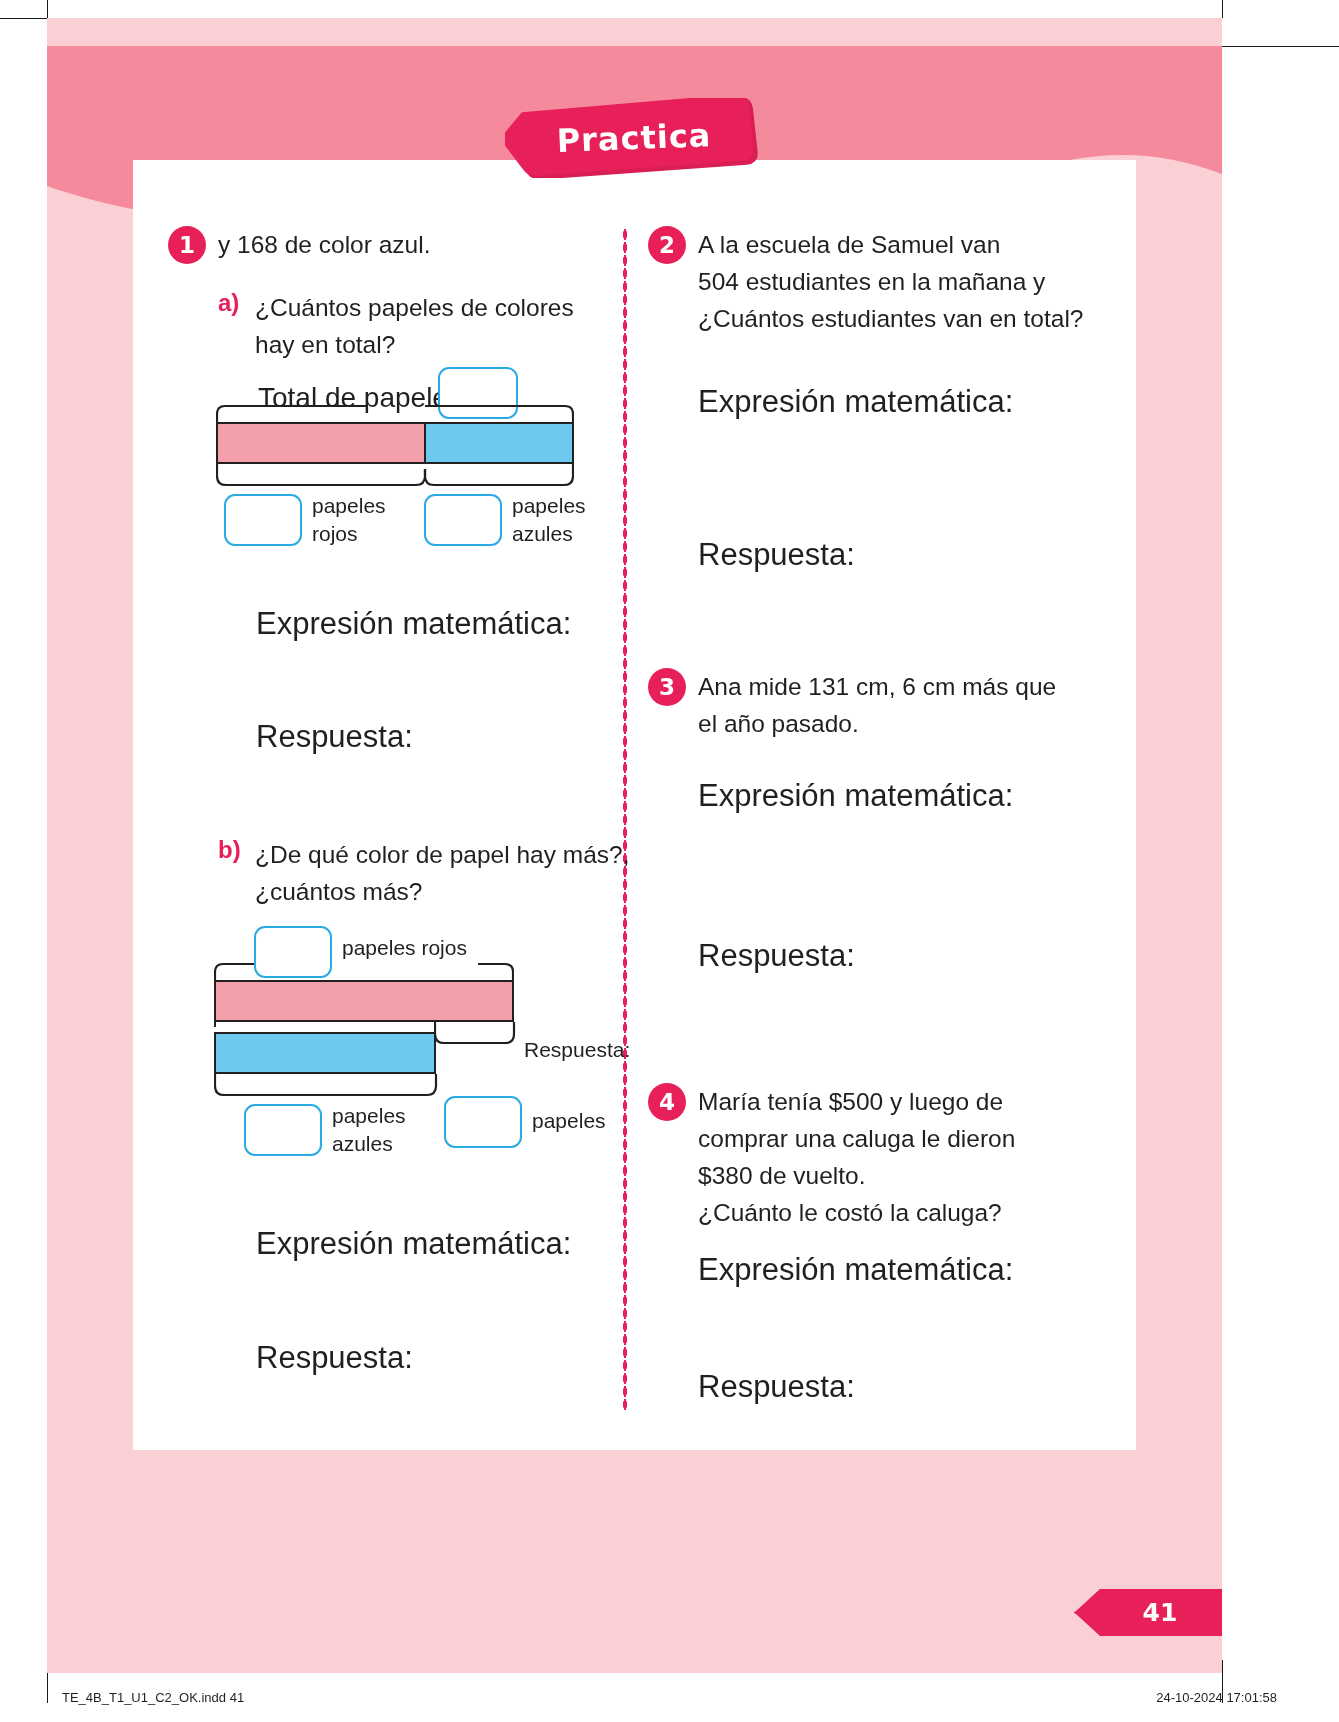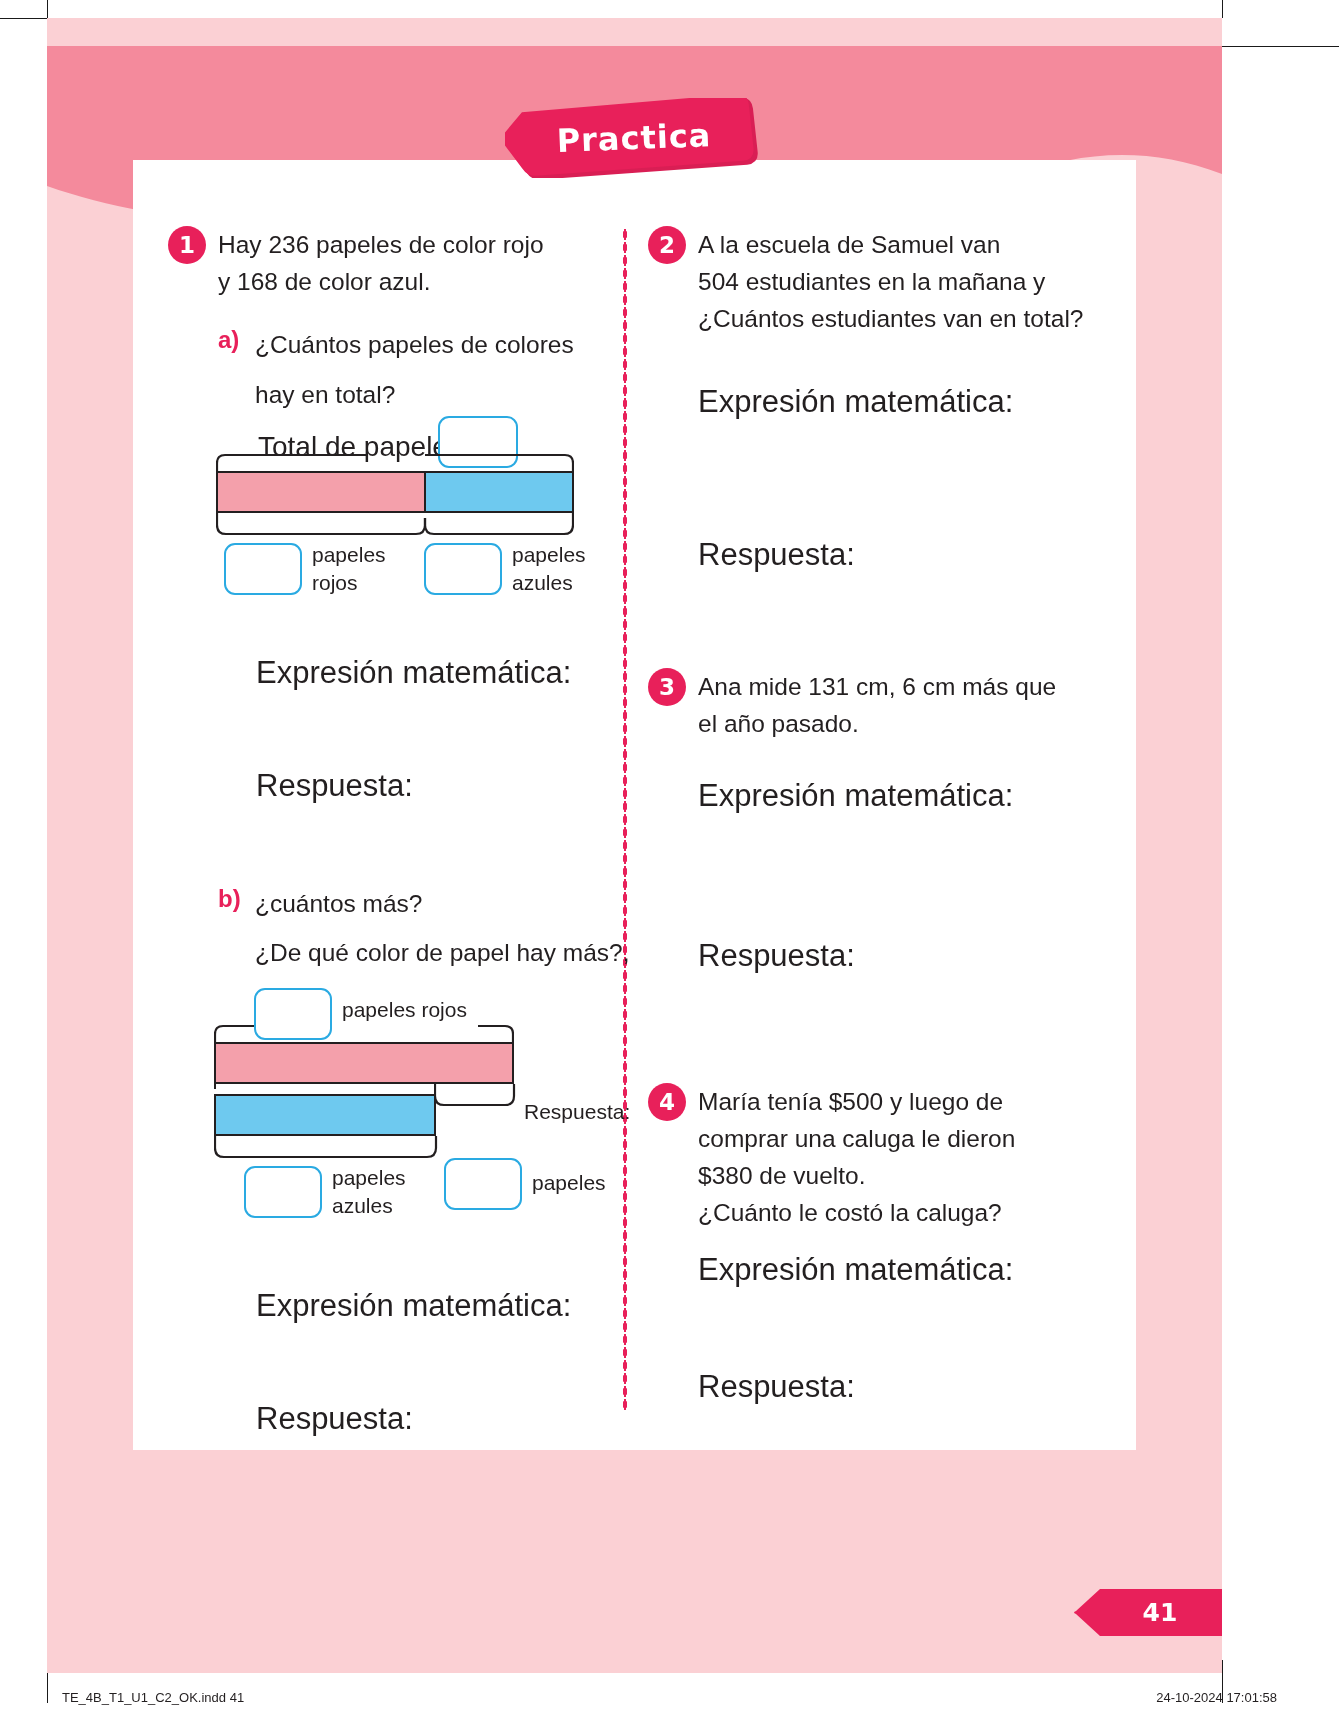--- a/index.html
+++ b/index.html
@@ -92,21 +92,21 @@
   .sub-letter{
     position:absolute; left:0; top:0;
     color:#e8205a; font-weight:bold; font-size:24px;
     font-family:"Liberation Sans", sans-serif;
   }
   .sub-text{
     margin-left:37px;
     font-size:24.5px; line-height:1.52; color:#231f20;
     font-family:"Liberation Sans", sans-serif; font-weight:300;
   }
-  .sub-text div{ white-space:nowrap;margin-top:12px; }
+  .sub-text div{ white-space:nowrap; }
 
   .plain{
     font-size:31px; color:#231f20; line-height:1.52;
     font-family:"Liberation Sans", sans-serif; font-weight:300;
     white-space:nowrap;
   }
 
   
   .ansbox{
     display:inline-block;
@@ -180,21 +180,20 @@
   <div class="practica-label">Practica</div>
 </div>
 
 <div class="divider-dotted"></div>
 
 <div class="col col-left">
 
   <div class="problem">
     <div class="pnum">1</div>
     <div class="ptext">
-      <div>Hay 236 papeles de color rojo</div>
       <div>y 168 de color azul.</div>
     </div>
   </div>
 
   <div class="sub" style="margin-top:26px;">
     <div class="sub-letter">a)</div>
     <div class="sub-text">
       <div>¿Cuántos papeles de colores</div>
       <div>hay en total?</div>
     </div>
@@ -234,22 +233,22 @@
     </div>
   </div>
 
   <div class="plain" style="margin-left:88px; margin-top:22px;">Expresión matemática:</div>
 
   <div class="plain" style="margin-left:88px; margin-top:66px;">Respuesta:</div>
 
   <div class="sub" style="margin-top:76px;">
     <div class="sub-letter">b)</div>
     <div class="sub-text">
+      <div>¿De qué color de papel hay más?,</div>
       <div>¿cuántos más?</div>
-      <div>¿De qué color de papel hay más?,</div>
     </div>
   </div>
 
   <div class="diagram" style="height:250px; margin-top:16px; margin-left:38px;">
 
     <div class="ansbox" style="position:absolute; left:48px; top:0px; width:78px; height:52px;"></div>
     <div style="position:absolute; left:136px; top:10px; font-size:21px; color:#231f20;
                 font-family:'Liberation Sans', sans-serif; font-weight:300; white-space:nowrap;">papeles rojos</div>
 
     <svg style="position:absolute; left:8px; top:36px;" width="300" height="20" viewBox="0 0 300 20">

